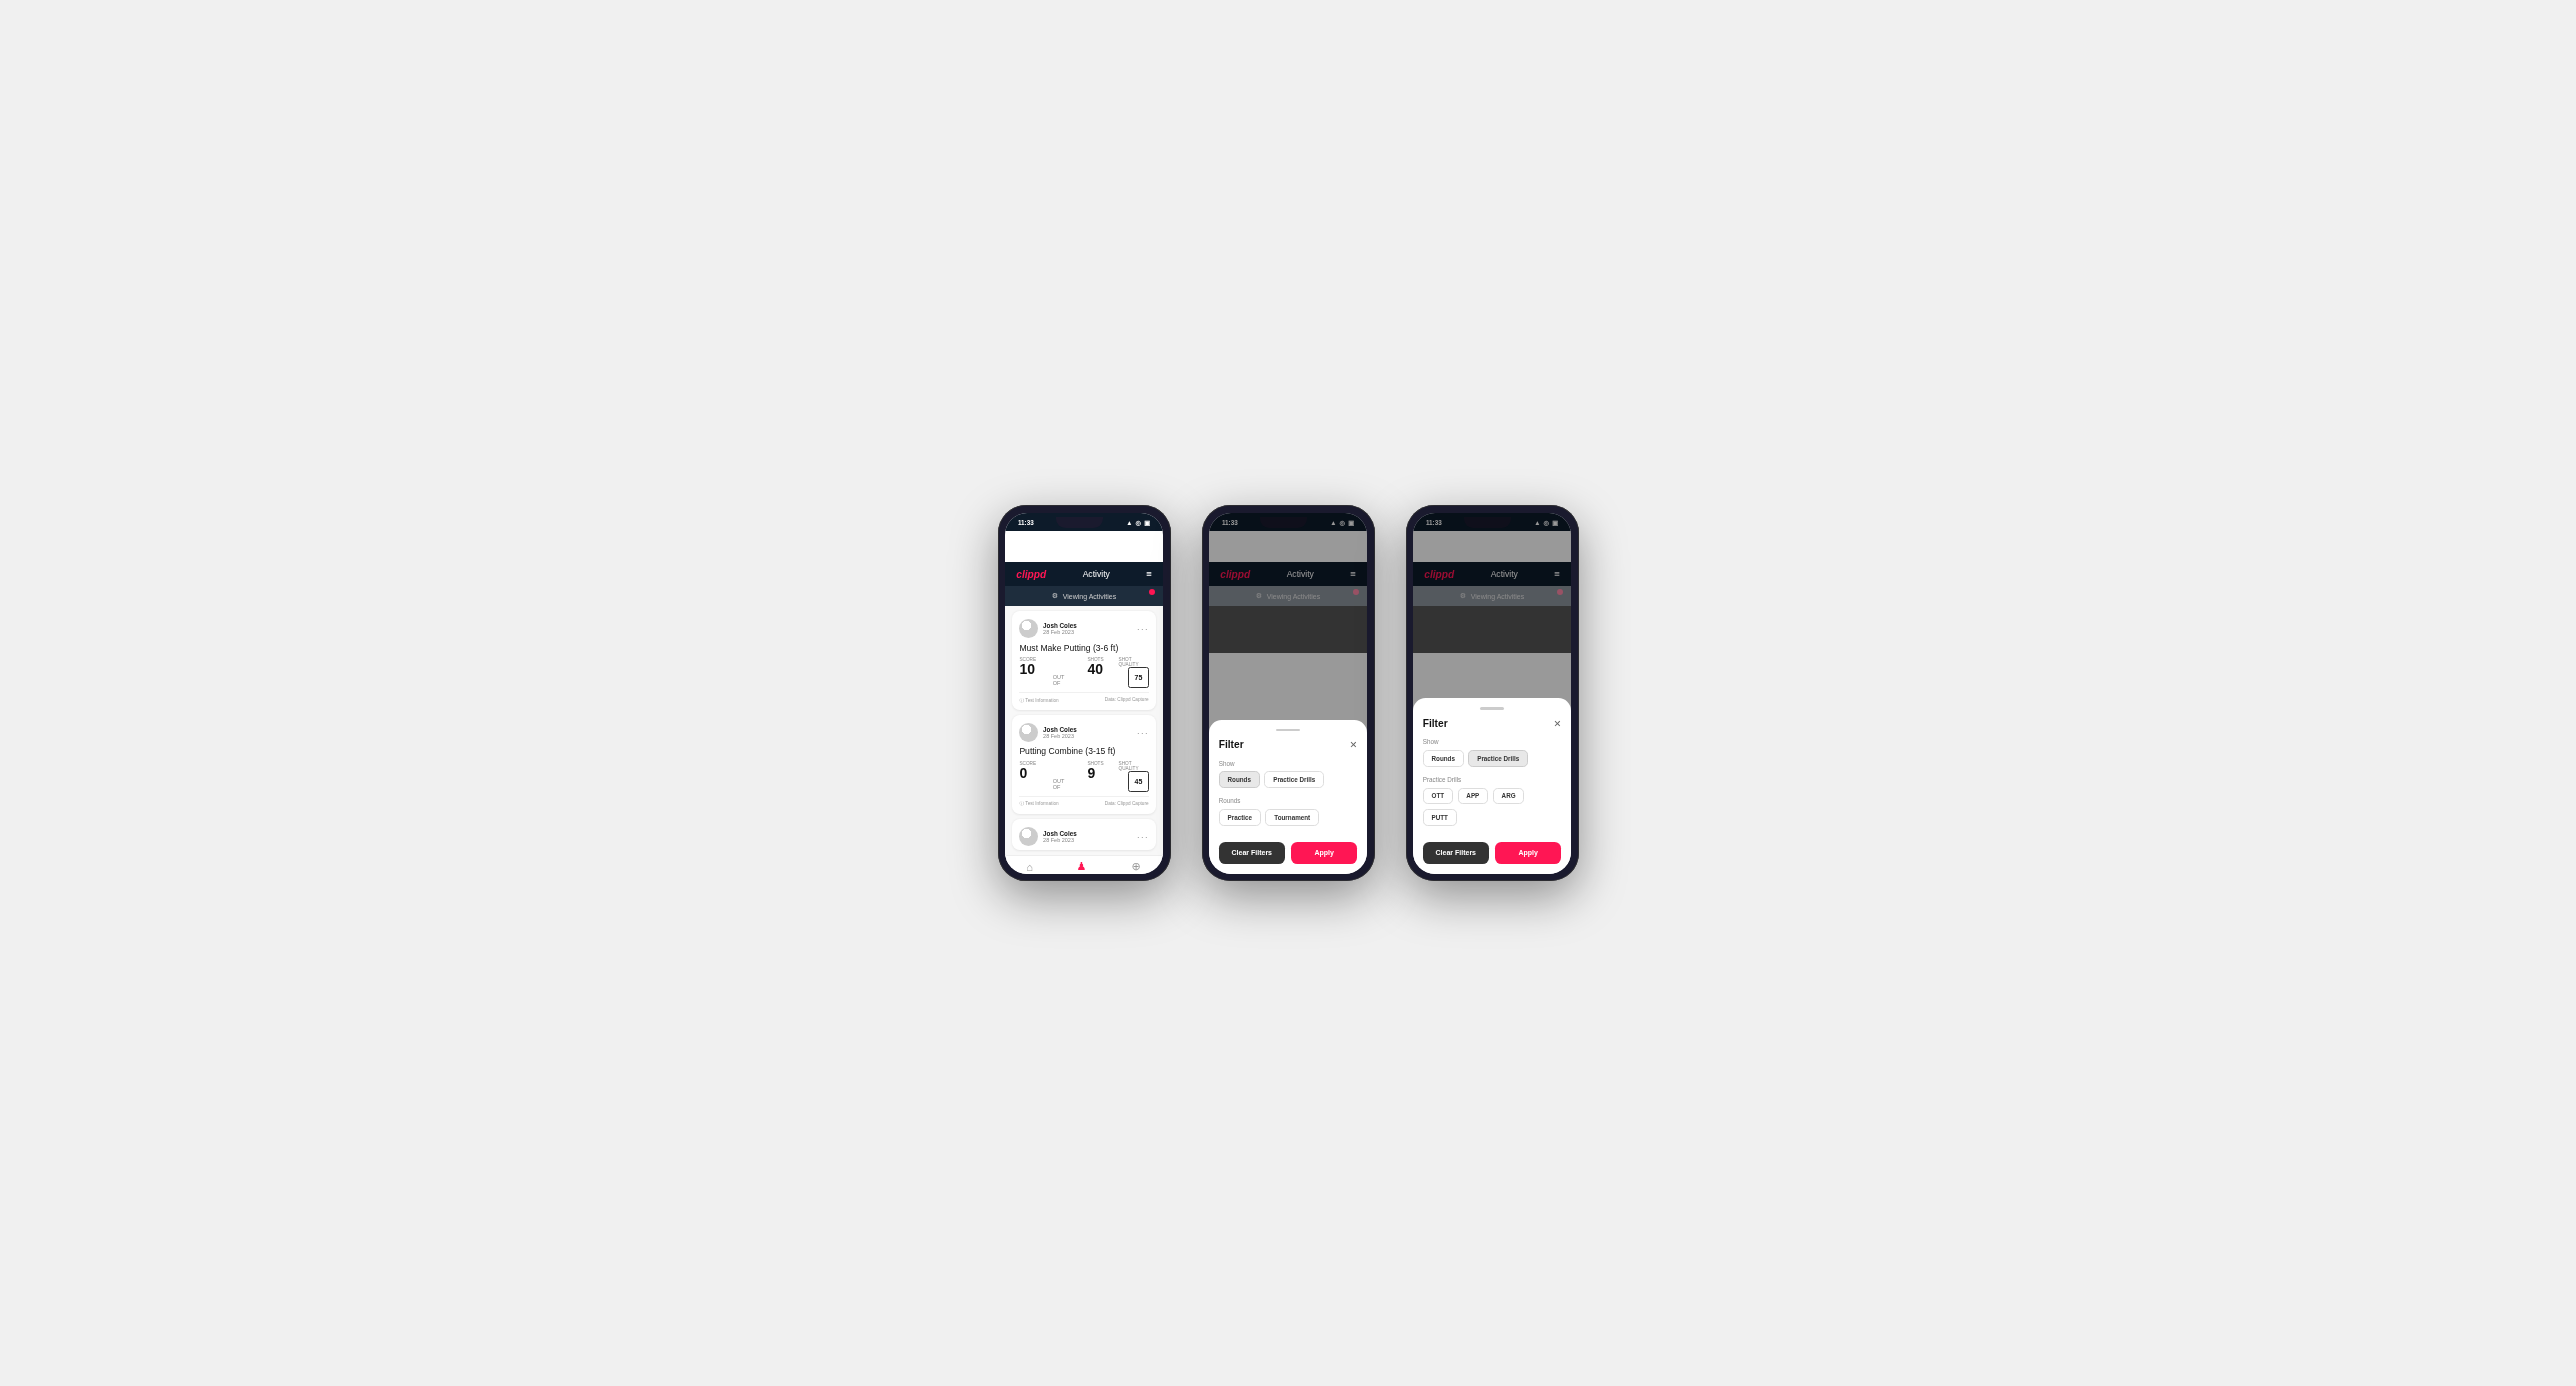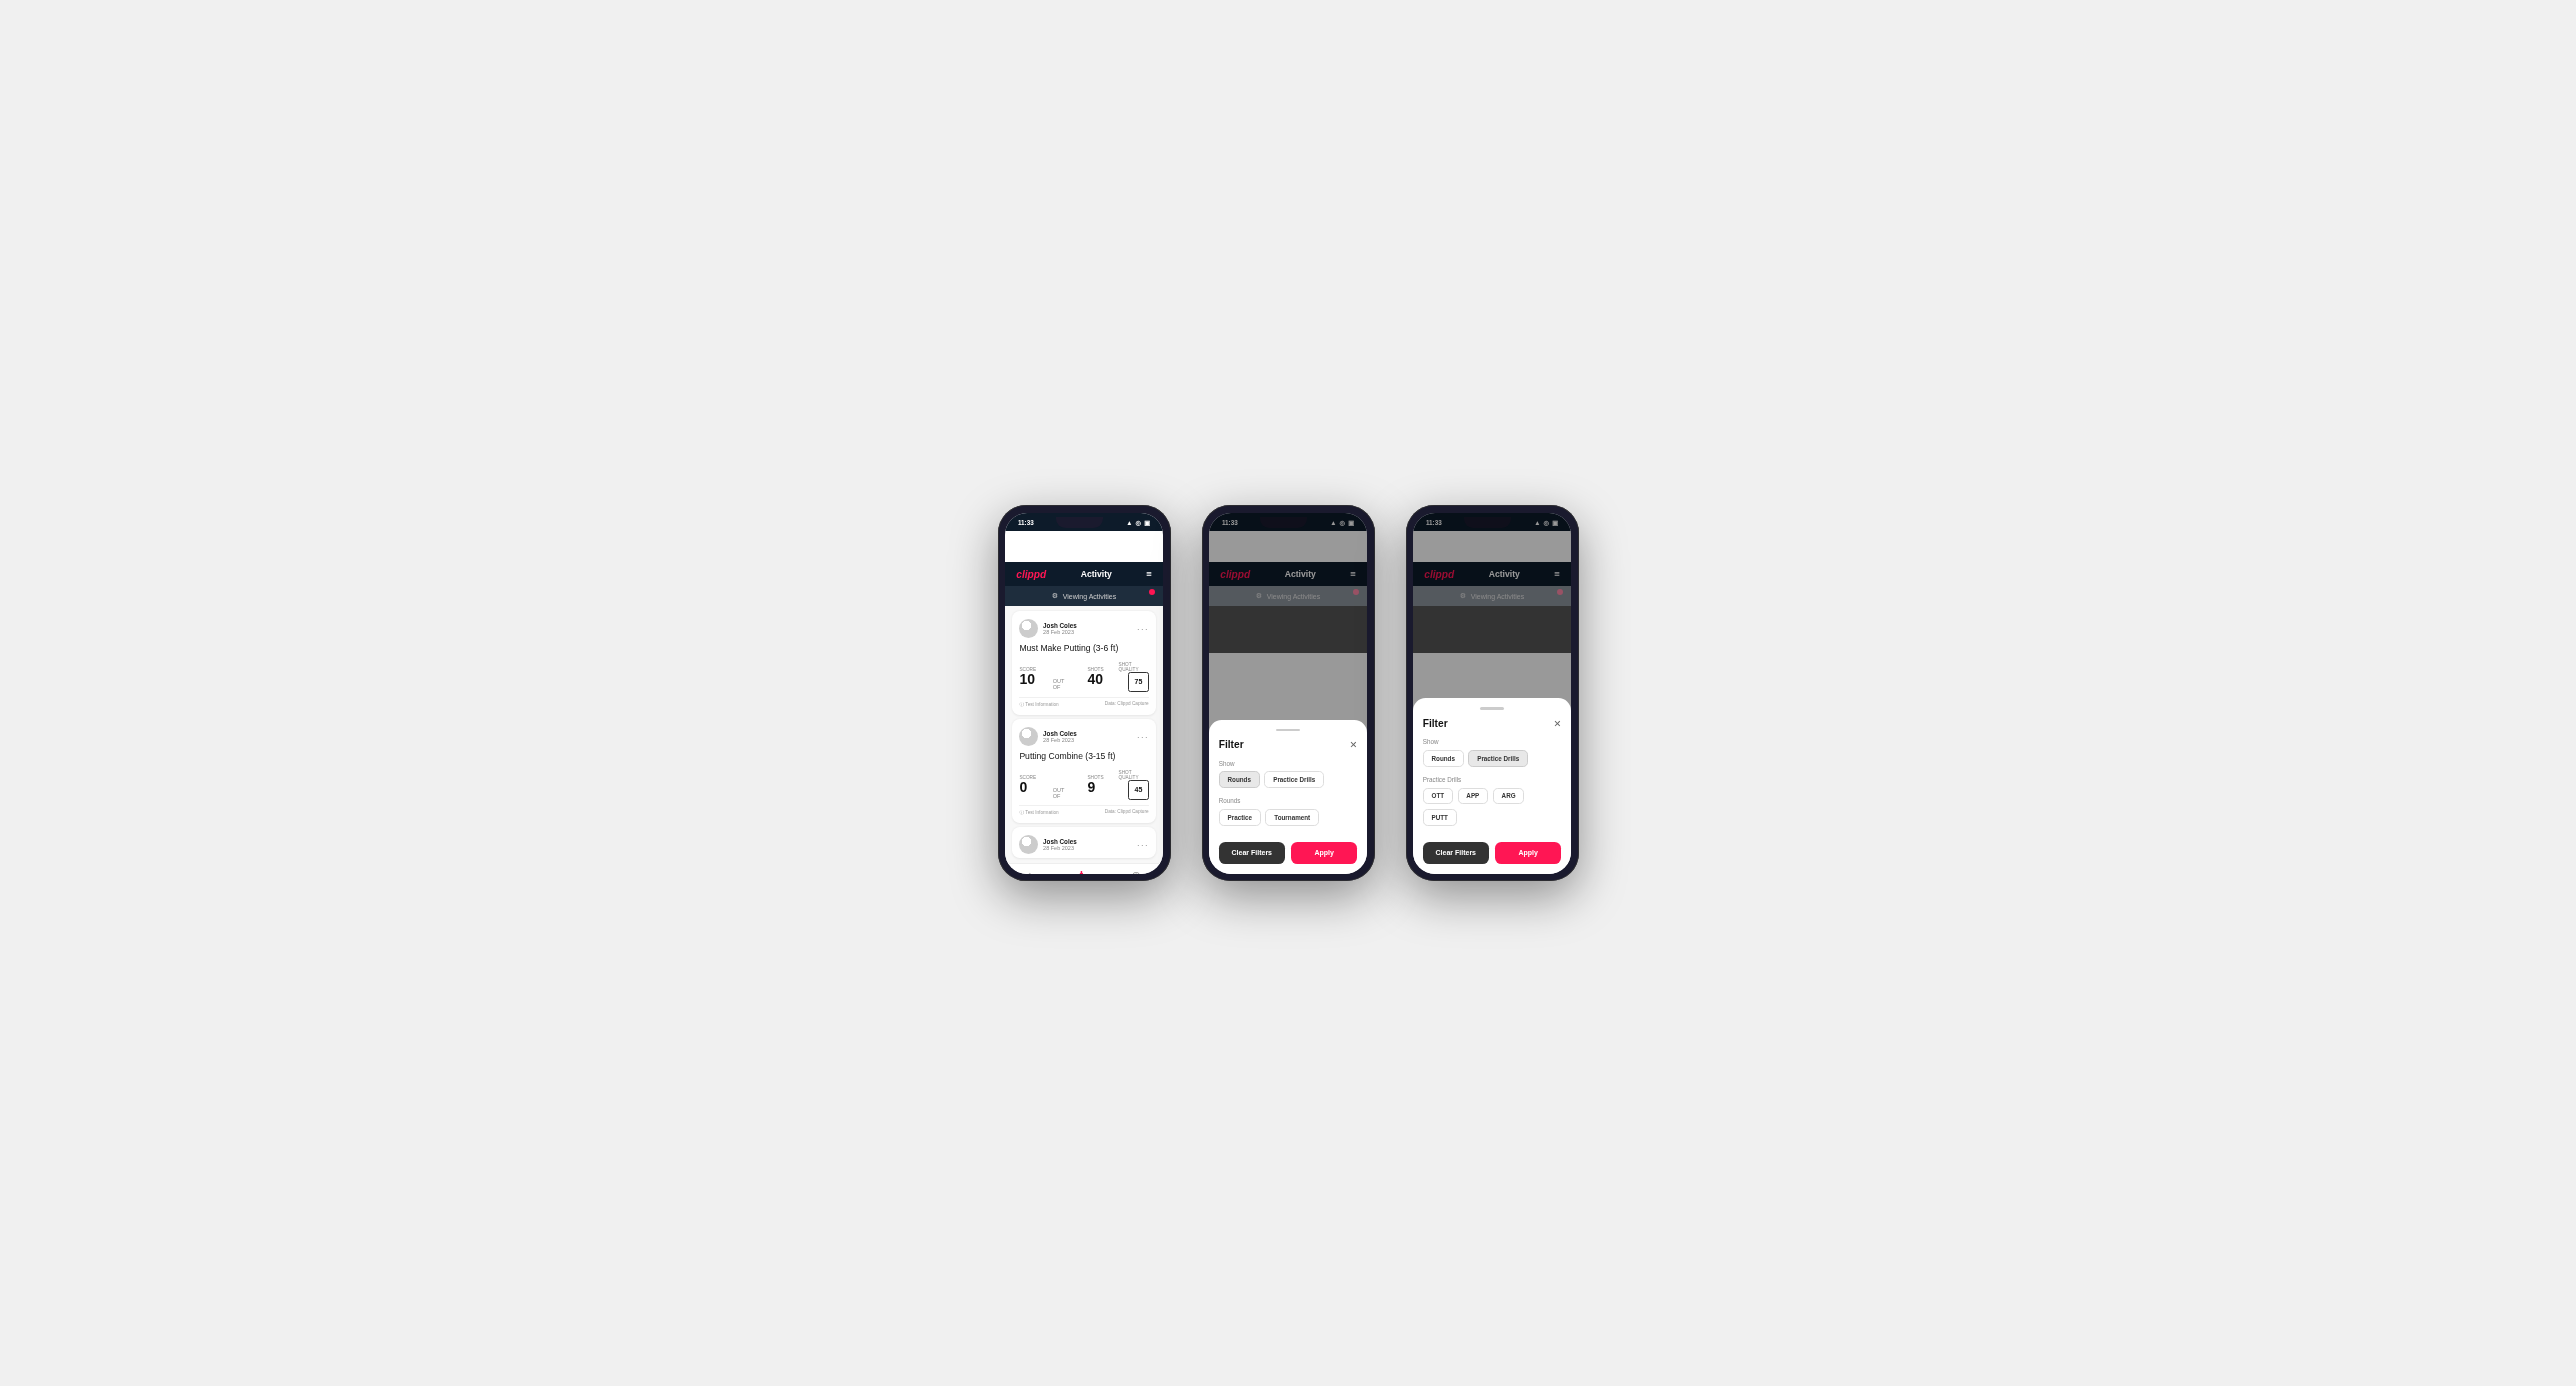--- a/index.html
+++ b/index.html
@@ -67,21 +67,21 @@
     }
     .nav-logo {
       color: #ff1654;
       font-size: 10.2px;
       font-weight: 800;
       font-style: italic;
     }
     .nav-title {
       color: white;
       font-size: 8.6px;
-      font-weight: 700;
+      font-weight: 400;
     }
     .nav-menu {
       color: white;
       font-size: 9.4px;
       line-height: 1;
     }
 
     
     .viewing-banner {
       background: #1e2d3d;
@@ -160,24 +160,23 @@
       letter-spacing: 0.8px;
     }
     .card-title {
       font-size: 8.6px;
       font-weight: 400;
       color: #111;
       margin-bottom: 4.7px;
     }
     .stats-row {
       display: flex;
-      align-items: center;
+      align-items: flex-start;
       gap: 15px;
       margin-bottom: 4.7px;
-      margin-top: 9px;
     }
     .stat-group {
       display: flex;
       flex-direction: column;
     }
     .stat-label {
       font-size: 4.7px;
       color: #888;
       text-transform: uppercase;
     }

